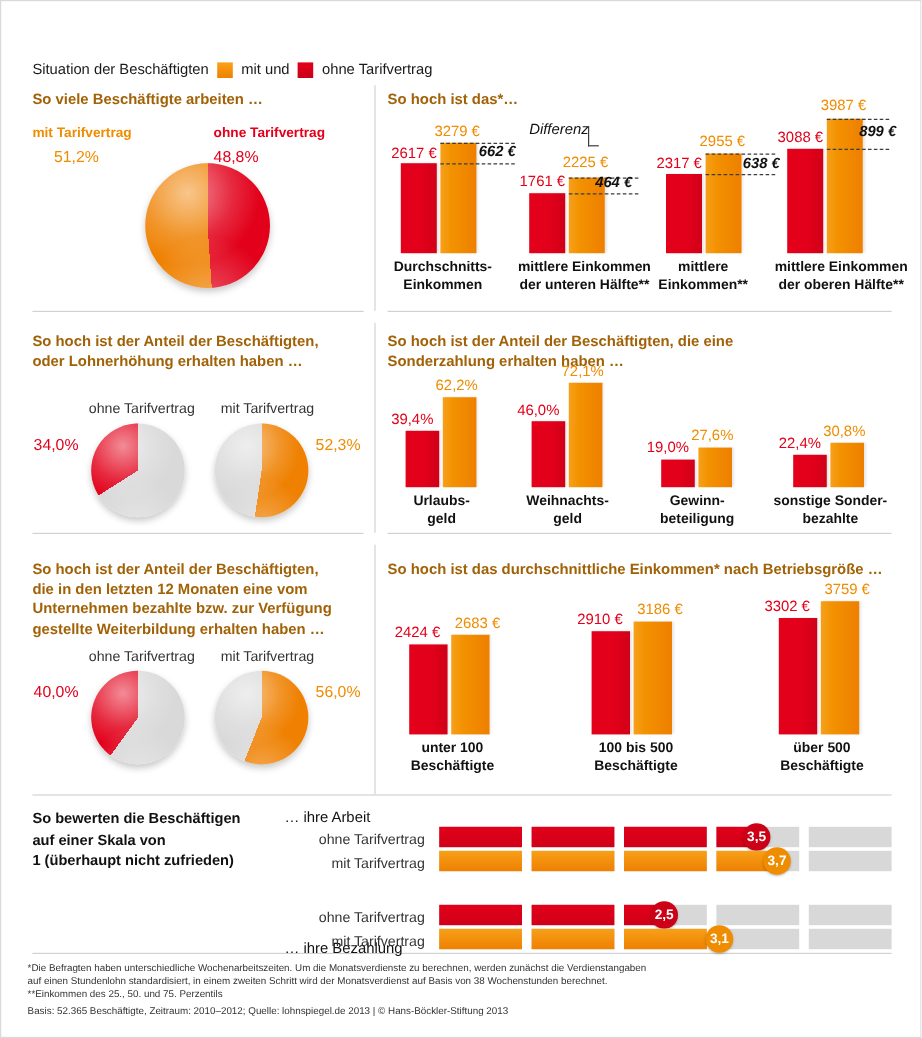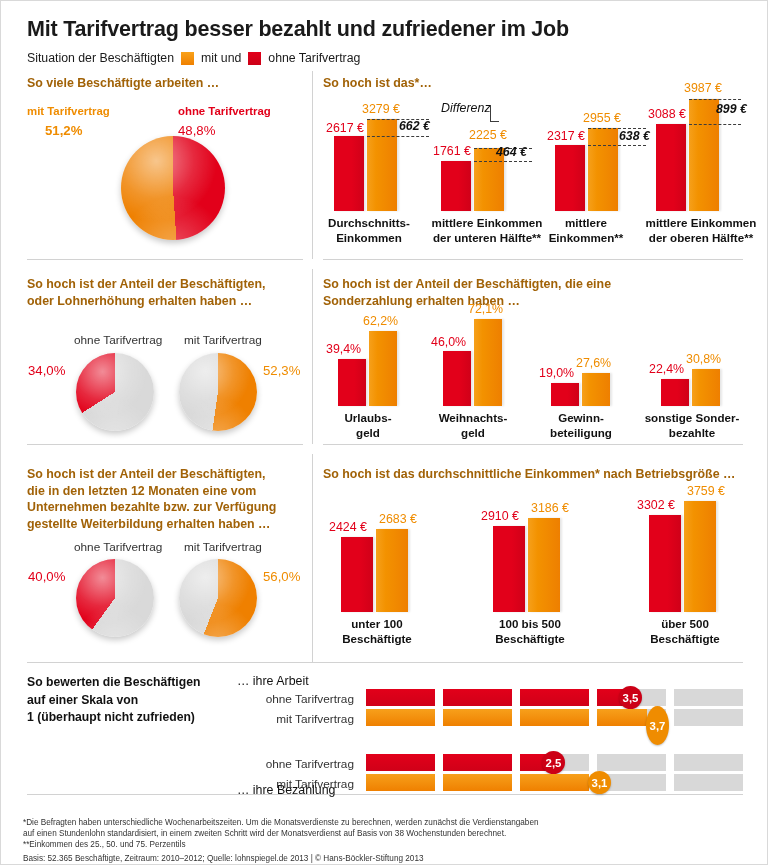--- a/index.html
+++ b/index.html
@@ -112,30 +112,29 @@
   .b-or  { background: #ef8c00; }
 
   .scale-text {
     position: absolute; left: 26px; top: 673px;
     font-size: 12.2px; font-weight: bold; color: #111; line-height: 17.5px;
   }
 
   
   .foot {
     position: absolute; left: 22px; top: 800px; width: 720px;
-    font-size: 8.2px; color: #333; line-height: 11.2px; margin-top: 16px;
+    font-size: 8.2px; color: #333; line-height: 11.2px;
   }
   .foot .last { margin-top: 2px; }
 </style>
 </head>
 <body>
 
 <div id="page">
 
-  <div class="title">Mit Tarifvertrag besser bezahlt und zufriedener im Job</div>
 
   <div class="legend">
     <span>Situation der Beschäftigten</span>
     <span class="swatch sw-orange"></span>
     <span>mit und</span>
     <span class="swatch sw-red"></span>
     <span>ohne Tarifvertrag</span>
   </div>
 
   <div class="hdiv" style="left:26px; top:258px; width:276px;"></div>
@@ -146,21 +145,21 @@
   <div class="hdiv" style="left:26px; top:793px; width:716px;"></div>
   <div class="vdiv" style="left:311px; top:70px; height:188px;"></div>
   <div class="vdiv" style="left:311px; top:268px; height:175px;"></div>
   <div class="vdiv" style="left:311px; top:453px; height:208px;"></div>
 
   <div class="sechead" style="left:26px; top:74px;">So viele Beschäftigte arbeiten …</div>
 
   <div class="pie-cap cap-bold t-orange" style="left:26px; top:104px;">mit Tarifvertrag</div>
   <div class="pie-cap cap-bold t-red" style="left:177px; top:104px;">ohne Tarifvertrag</div>
 
-  <div class="pie-label t-orange" style="left:44px; top:122px;font-weight:bold;">51,2%</div>
+  <div class="pie-label t-orange" style="left:44px; top:122px;">51,2%</div>
   <div class="pie-label t-red" style="left:177px; top:122px;">48,8%</div>
 
   <div class="pie-wrap" style="left:120px; top:135px;">
     <div class="pie" style="width:104px; height:104px;
                 background: conic-gradient(from 0.5deg, #e2001a 0deg 175.7deg, #ef8000 175.7deg 360deg);"></div>
   </div>
 
   <div class="sechead" style="left:322px; top:74px;">So hoch ist das*…</div>
 
   <div class="diffcap" style="left:440px; top:100px;">Differenz</div>
@@ -382,21 +381,21 @@
     <div class="seg" style="left:77px;  width:69px;">
         <div class="seg-fill f-or" style="width:100%;"></div>
       </div>
     <div class="seg" style="left:154px; width:69px;">
         <div class="seg-fill f-or" style="width:100%;"></div>
       </div>
     <div class="seg" style="left:231px; width:69px;">
         <div class="seg-fill f-or" style="width:72%;"></div>
       </div>
     <div class="seg" style="left:308px; width:69px;"></div>
-    <div class="bubble b-or" style="left:280px; top:-3px; width:23px; height:39px;">3,7</div>
+    <div class="bubble b-or" style="left:270px; top:-3px; width:23px; height:23px;">3,7</div>
   </div>
 
   <div class="rate-group" style="left:236px; top:738px;margin-top:44px;">… ihre Bezahlung</div>
 
   <div class="rate-lab" style="left:240px; top:756px; width:113px;">ohne Tarifvertrag</div>
   <div class="abs" style="left:365px; top:753px; width:375px; height:17px;">
     <div class="seg" style="left:0px;   width:69px;">
         <div class="seg-fill f-red" style="width:100%;"></div>
       </div>
     <div class="seg" style="left:77px;  width:69px;">

